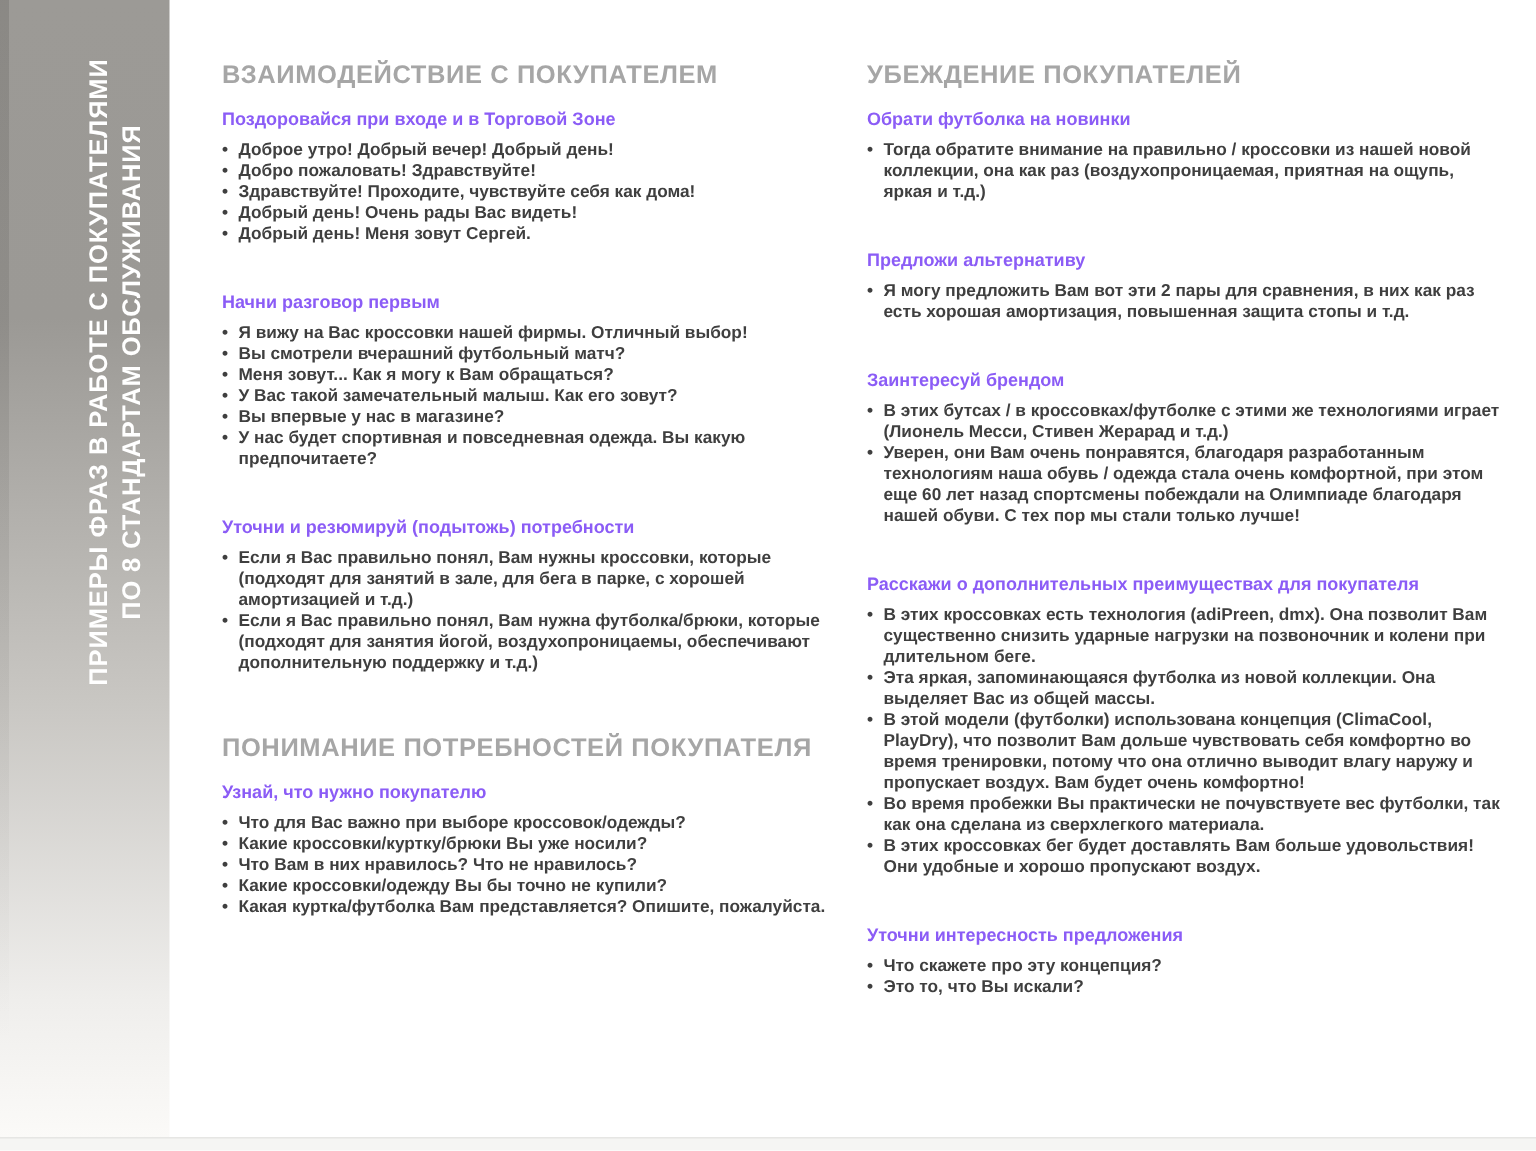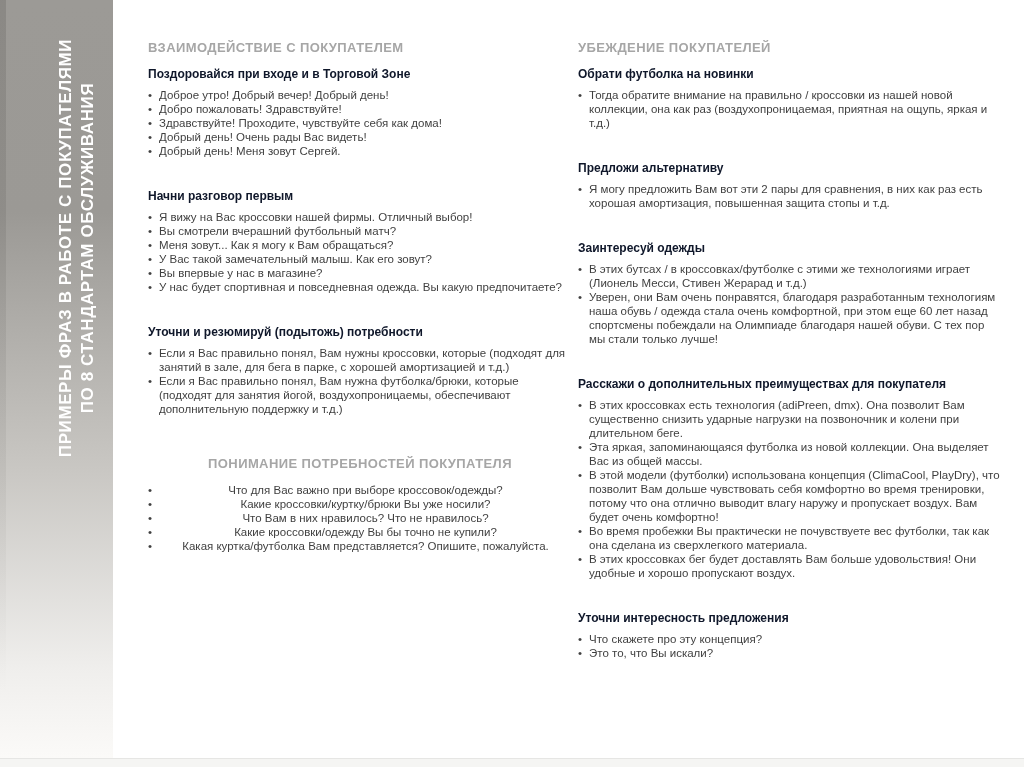--- a/index.html
+++ b/index.html
@@ -27,33 +27,33 @@
     color:#ffffff;font-weight:bold;font-size:17px;line-height:22px;letter-spacing:0.6px;
   }
 
   
   .col{position:absolute;top:40px;width:424px;}
   .col-left{left:148px;}
   .col-right{left:578px;}
 
   .ghead{
     margin:0 0 12px 0;
-    font-size:13px;font-weight:bold;color:#a6a6a6;letter-spacing:0.4px;
+    font-size:17px;font-weight:bold;color:#a6a6a6;letter-spacing:0.4px;
   }
-  section + section{margin-top:40px;text-align:center;}
+  section + section{margin-top:40px;}
   .group{margin-top:31px;}
   .ghead + .group{margin-top:0;}
   .subhead{
     margin:0 0 7px 0;
-    font-size:12px;font-weight:bold;color:#0f172a;
+    font-size:12px;font-weight:bold;color:#8b5cf6;
   }
   ul.bullets{margin:0;padding:0;list-style:none;}
   ul.bullets li{
     position:relative;padding-left:11px;
-    font-size:11.5px;line-height:14px;color:#3f3f3f;
+    font-size:11.5px;line-height:14px;color:#3f3f3f;font-weight:bold;
   }
   ul.bullets li::before{
     content:"\2022";position:absolute;left:0;top:0;color:#3f3f3f;
   }
 
   
   .bottom-strip{
     position:absolute;left:0;top:758px;width:1024px;height:9px;
     background:#f5f5f3;border-top:1px solid #e6e6e4;box-sizing:border-box;
   }
@@ -104,20 +104,21 @@
             <li>Если я Вас правильно понял, Вам нужны кроссовки, которые (подходят для занятий в зале, для бега в парке, с хорошей амортизацией и т.д.)</li>
             <li>Если я Вас правильно понял, Вам нужна футболка/брюки, которые (подходят для занятия йогой, воздухопроницаемы, обеспечивают дополнительную поддержку и т.д.)</li>
           </ul>
         </div>
       </section>
 
       <section>
         <h2 class="ghead">ПОНИМАНИЕ ПОТРЕБНОСТЕЙ ПОКУПАТЕЛЯ</h2>
 
         <div class="group">
+          <h3 class="subhead">Узнай, что нужно покупателю</h3>
           <ul class="bullets">
             <li>Что для Вас важно при выборе кроссовок/одежды?</li>
             <li>Какие кроссовки/куртку/брюки Вы уже носили?</li>
             <li>Что Вам в них нравилось? Что не нравилось?</li>
             <li>Какие кроссовки/одежду Вы бы точно не купили?</li>
             <li>Какая куртка/футболка Вам представляется? Опишите, пожалуйста.</li>
           </ul>
         </div>
       </section>
     </div>
@@ -134,21 +135,21 @@
         </div>
 
         <div class="group">
           <h3 class="subhead">Предложи альтернативу</h3>
           <ul class="bullets">
             <li>Я могу предложить Вам вот эти 2 пары для сравнения, в них как раз есть хорошая амортизация, повышенная защита стопы и т.д.</li>
           </ul>
         </div>
 
         <div class="group">
-          <h3 class="subhead">Заинтересуй одежды</h3>
+          <h3 class="subhead">Заинтересуй брендом</h3>
           <ul class="bullets">
             <li>В этих бутсах / в кроссовках/футболке с этими же технологиями играет (Лионель Месси, Стивен Жерарад и т.д.)</li>
             <li>Уверен, они Вам очень понравятся, благодаря разработанным технологиям наша обувь / одежда стала очень комфортной, при этом еще 60 лет назад спортсмены побеждали на Олимпиаде благодаря нашей обуви. С тех пор мы стали только лучше!</li>
           </ul>
         </div>
 
         <div class="group">
           <h3 class="subhead">Расскажи о дополнительных преимуществах для покупателя</h3>
           <ul class="bullets">
             <li>В этих кроссовках есть технология (adiPreen, dmx). Она позволит Вам существенно снизить ударные нагрузки на позвоночник и колени при длительном беге.</li>

